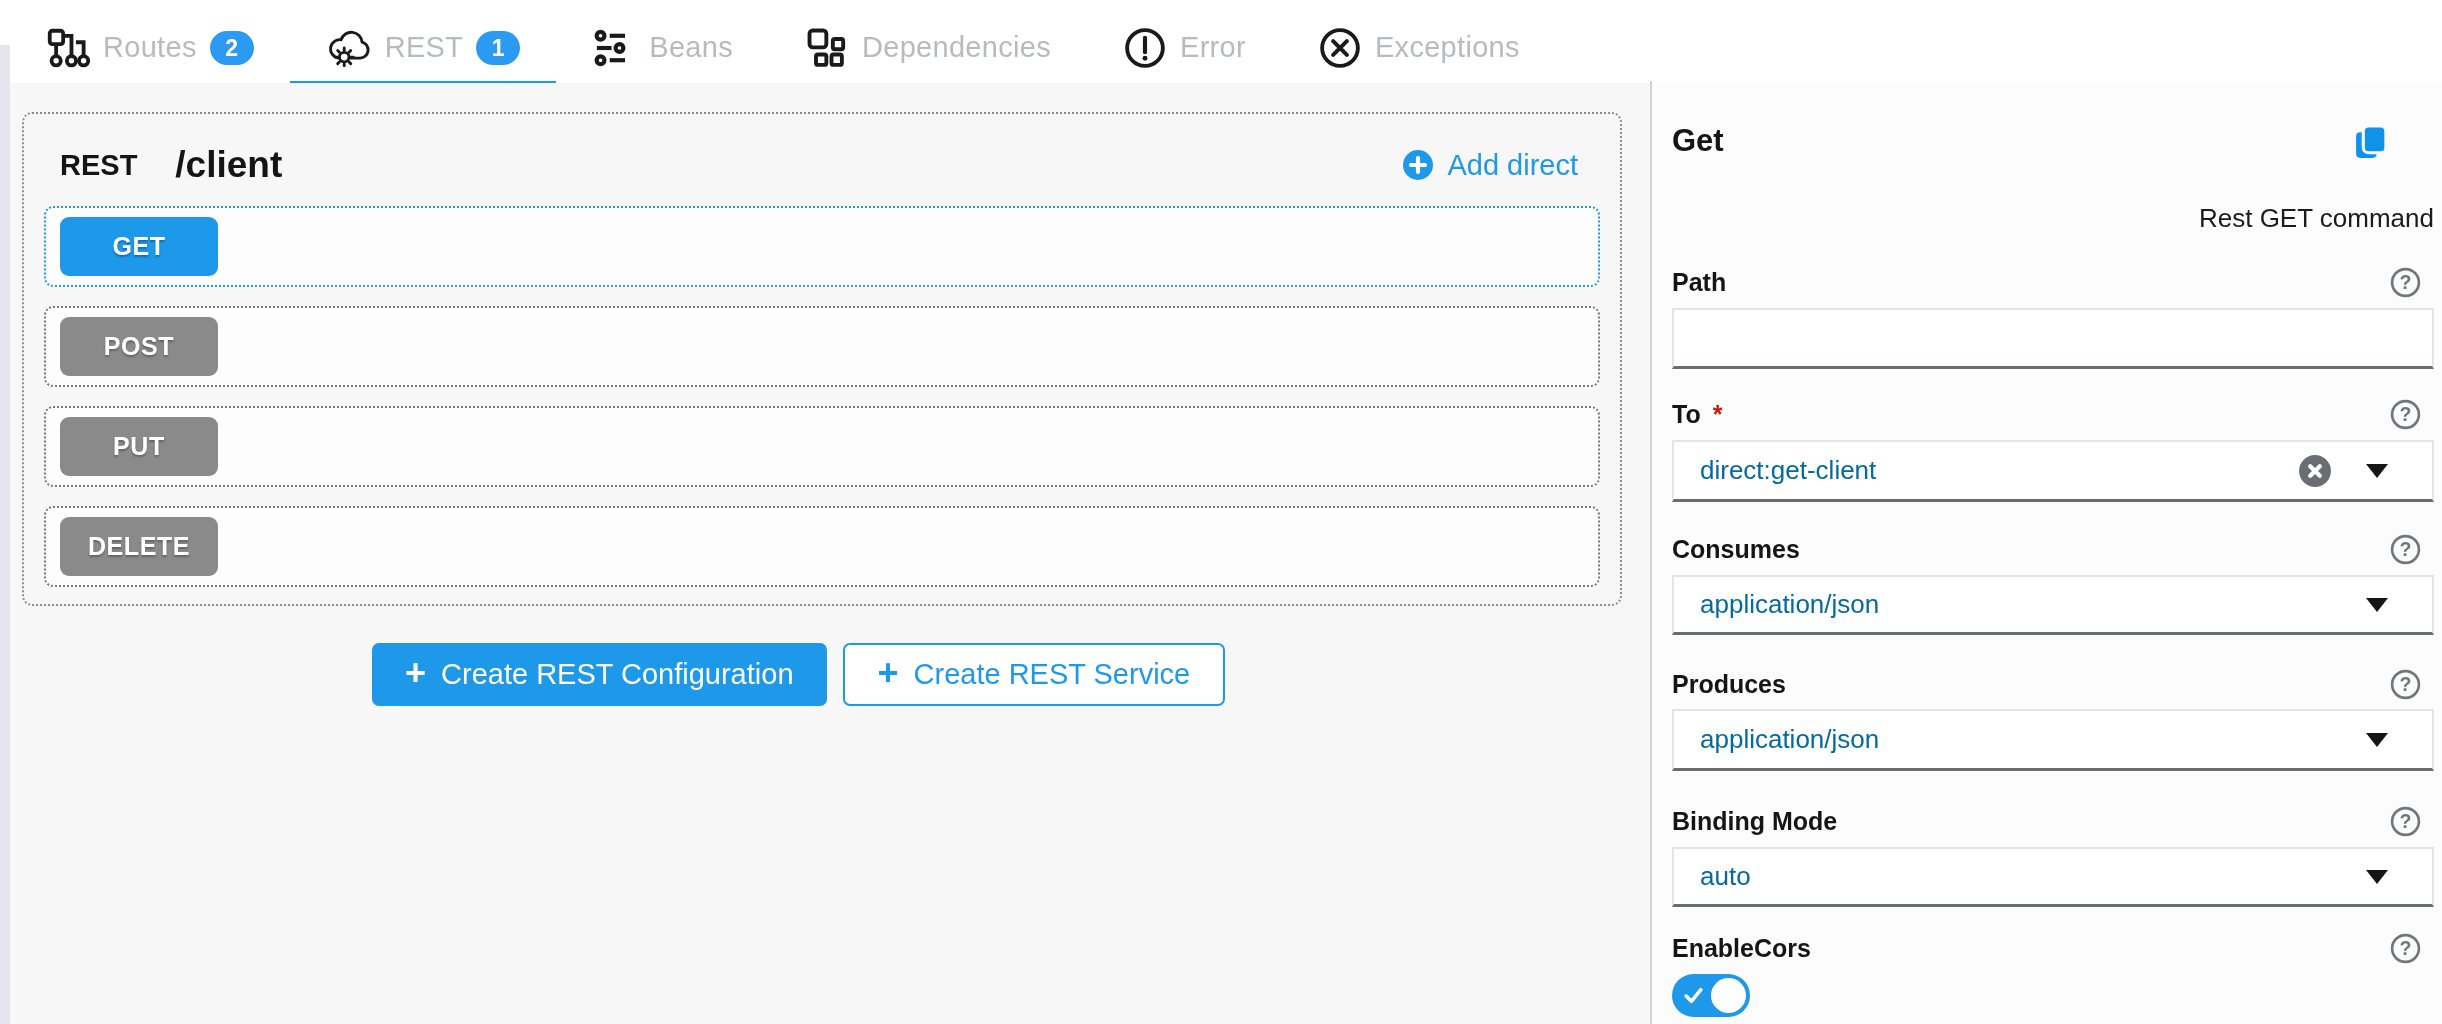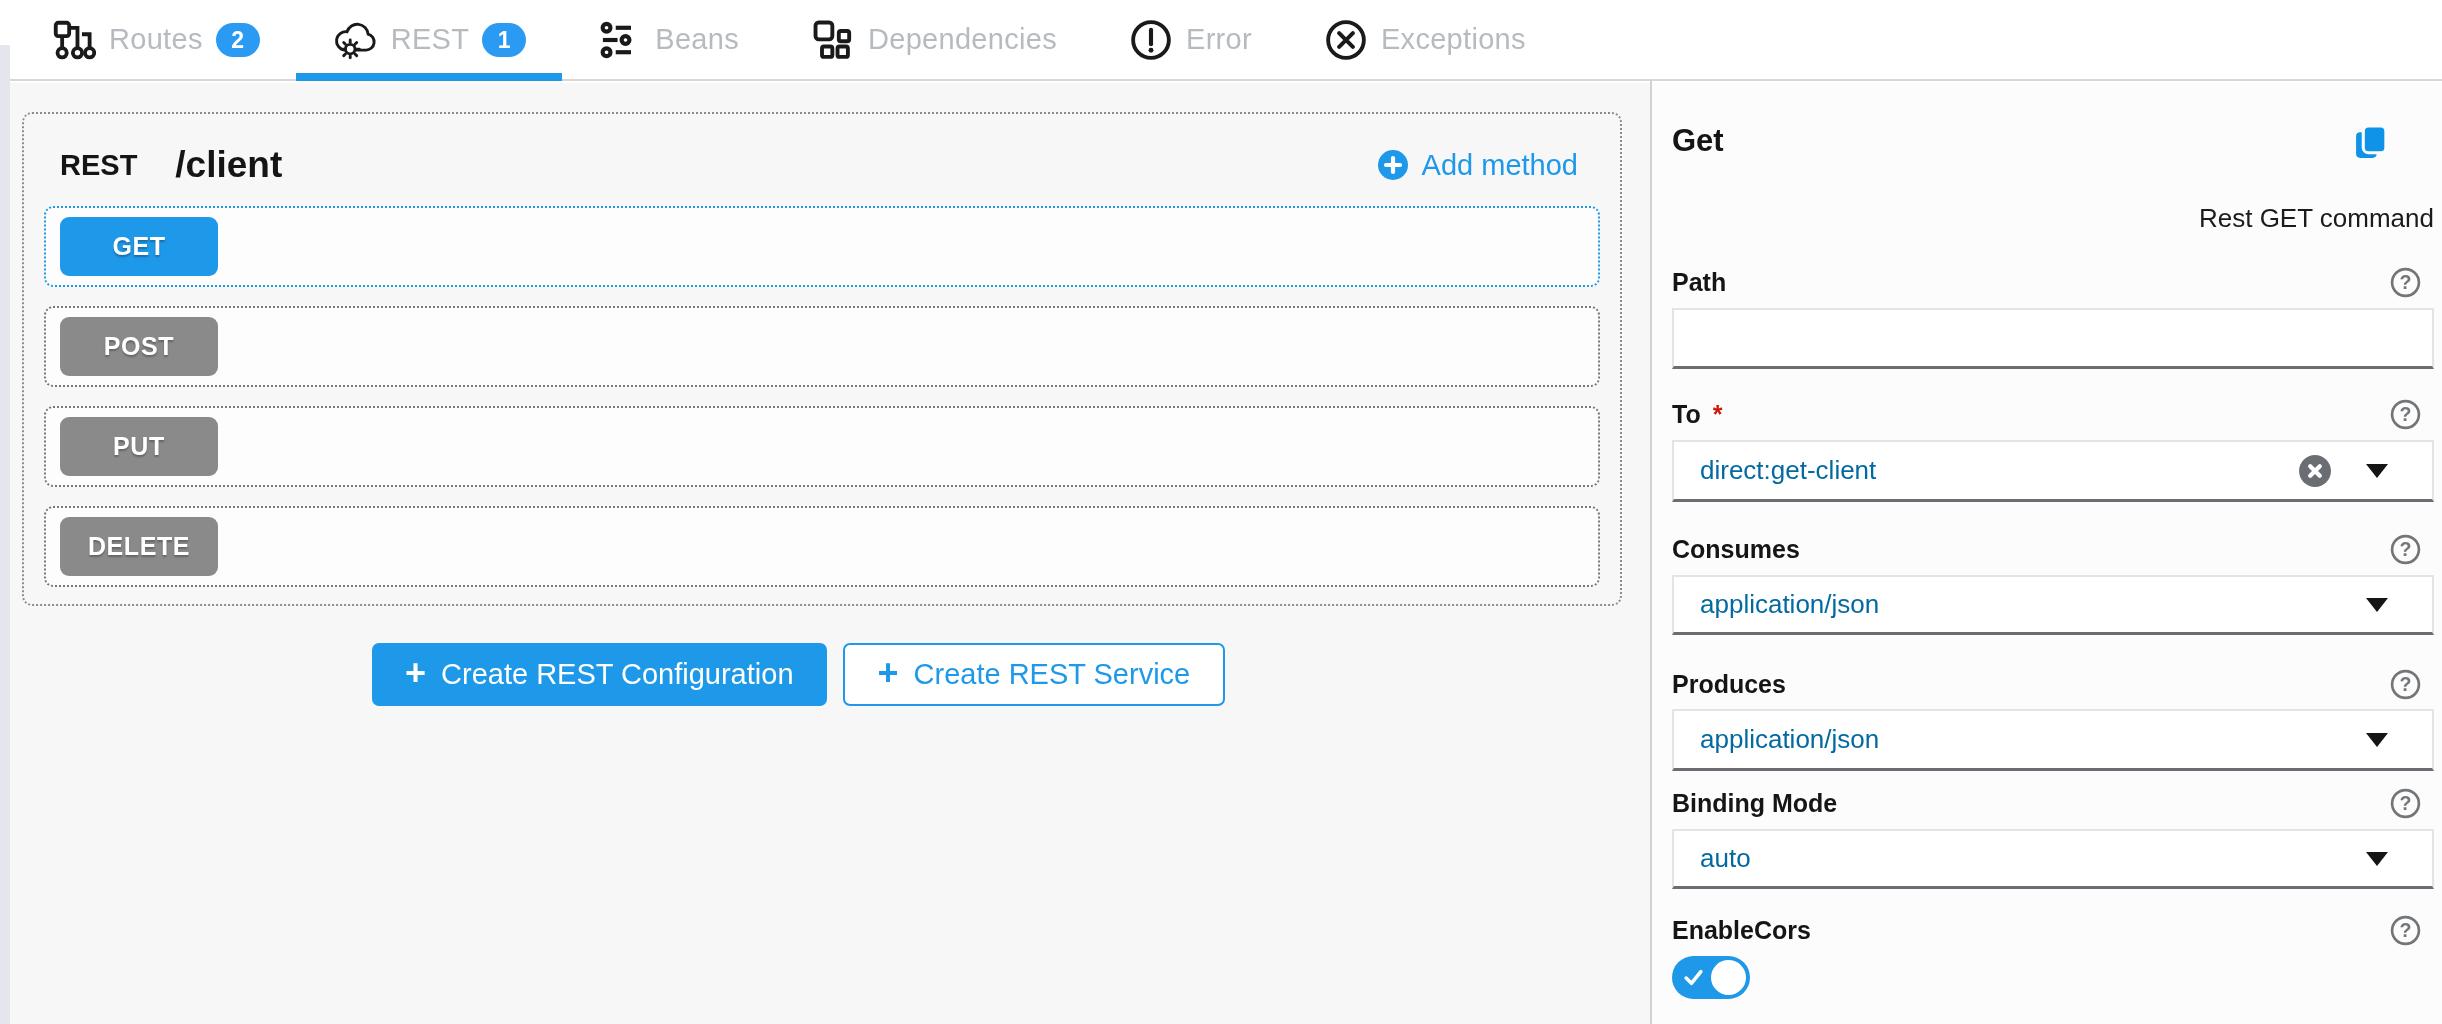--- a/index.html
+++ b/index.html
@@ -7,23 +7,23 @@
   body {
     font-family: "Liberation Sans", sans-serif;
     background: #ffffff;
     color: #151515;
     position: relative;
   }
   svg { display: block; }
 
   
   .tabbar {
-    position: absolute; left: 0; top: 0; width: 2442px; height: 81px;
+    position: absolute; left: 0; top: 8px; width: 2442px; height: 81px;
     background: #ffffff; border-bottom: 2px solid #d7d7d7;
-    display: flex; align-items: stretch; padding-left: 14px;
+    display: flex; align-items: stretch; padding-left: 8px;
   }
   .tab {
     position: relative; display: flex; align-items: center; gap: 13px;
     padding: 0 36px; cursor: pointer;
   }
   .tab .tab-label { font-size: 29px; font-weight: 500; color: #b6bbc0; letter-spacing: 0.3px; }
   .tab.active::after {
     content: ""; position: absolute; left: 0; right: 0; bottom: -2px; height: 8px;
     background: #1e98e9;
   }
@@ -124,21 +124,21 @@
   .clear-btn { margin-right: 34px; flex: 0 0 auto; cursor: pointer; background: none; border: none; }
   .textarea-control { height: 61px; cursor: text; }
   .to-control { height: 62px; }
   .tall { height: 62px; }
 
   .mt-path-label { margin-top: 33px; }
   .mt-to-label  { margin-top: 29px; }
   .mt-consumes  { margin-top: 31px; }
   .mt-produces  { margin-top: 33px; }
   .mt-produces-ctl { margin-top: 9px; }
-  .mt-binding   { margin-top: 16px; gap: 43px; }
+  .mt-binding   { margin-top: 34px; gap: 43px; }
   .mt-cors      { margin-top: 25px; }
 
   .switch {
     margin-top: 10px; width: 78px; height: 43px; border-radius: 22px;
     background: #1e98e9; position: relative; cursor: pointer; border: none;
   }
   .switch .knob {
     position: absolute; right: 4px; top: 4px; width: 35px; height: 35px;
     border-radius: 50%; background: #ffffff;
   }
@@ -245,21 +245,21 @@
     <div class="card-header">
       <span class="card-title">REST</span>
       <span class="card-path">/client</span>
       <button class="add-method">
         <span>
           <svg width="32" height="32" viewBox="0 0 32 32">
             <circle cx="16" cy="16" r="15" fill="#1e98e9"></circle>
             <path d="M16 9 V 23 M9 16 H 23" stroke="#ffffff" stroke-width="4.2" stroke-linecap="round"></path>
           </svg>
         </span>
-        <span>Add method</span>
+        <span>Add direct</span>
       </button>
     </div>
 
     <div class="method-row selected">
       <button class="method-btn active">GET</button>
     </div>
     <div class="method-row">
       <button class="method-btn inactive">POST</button>
     </div>
     <div class="method-row">

